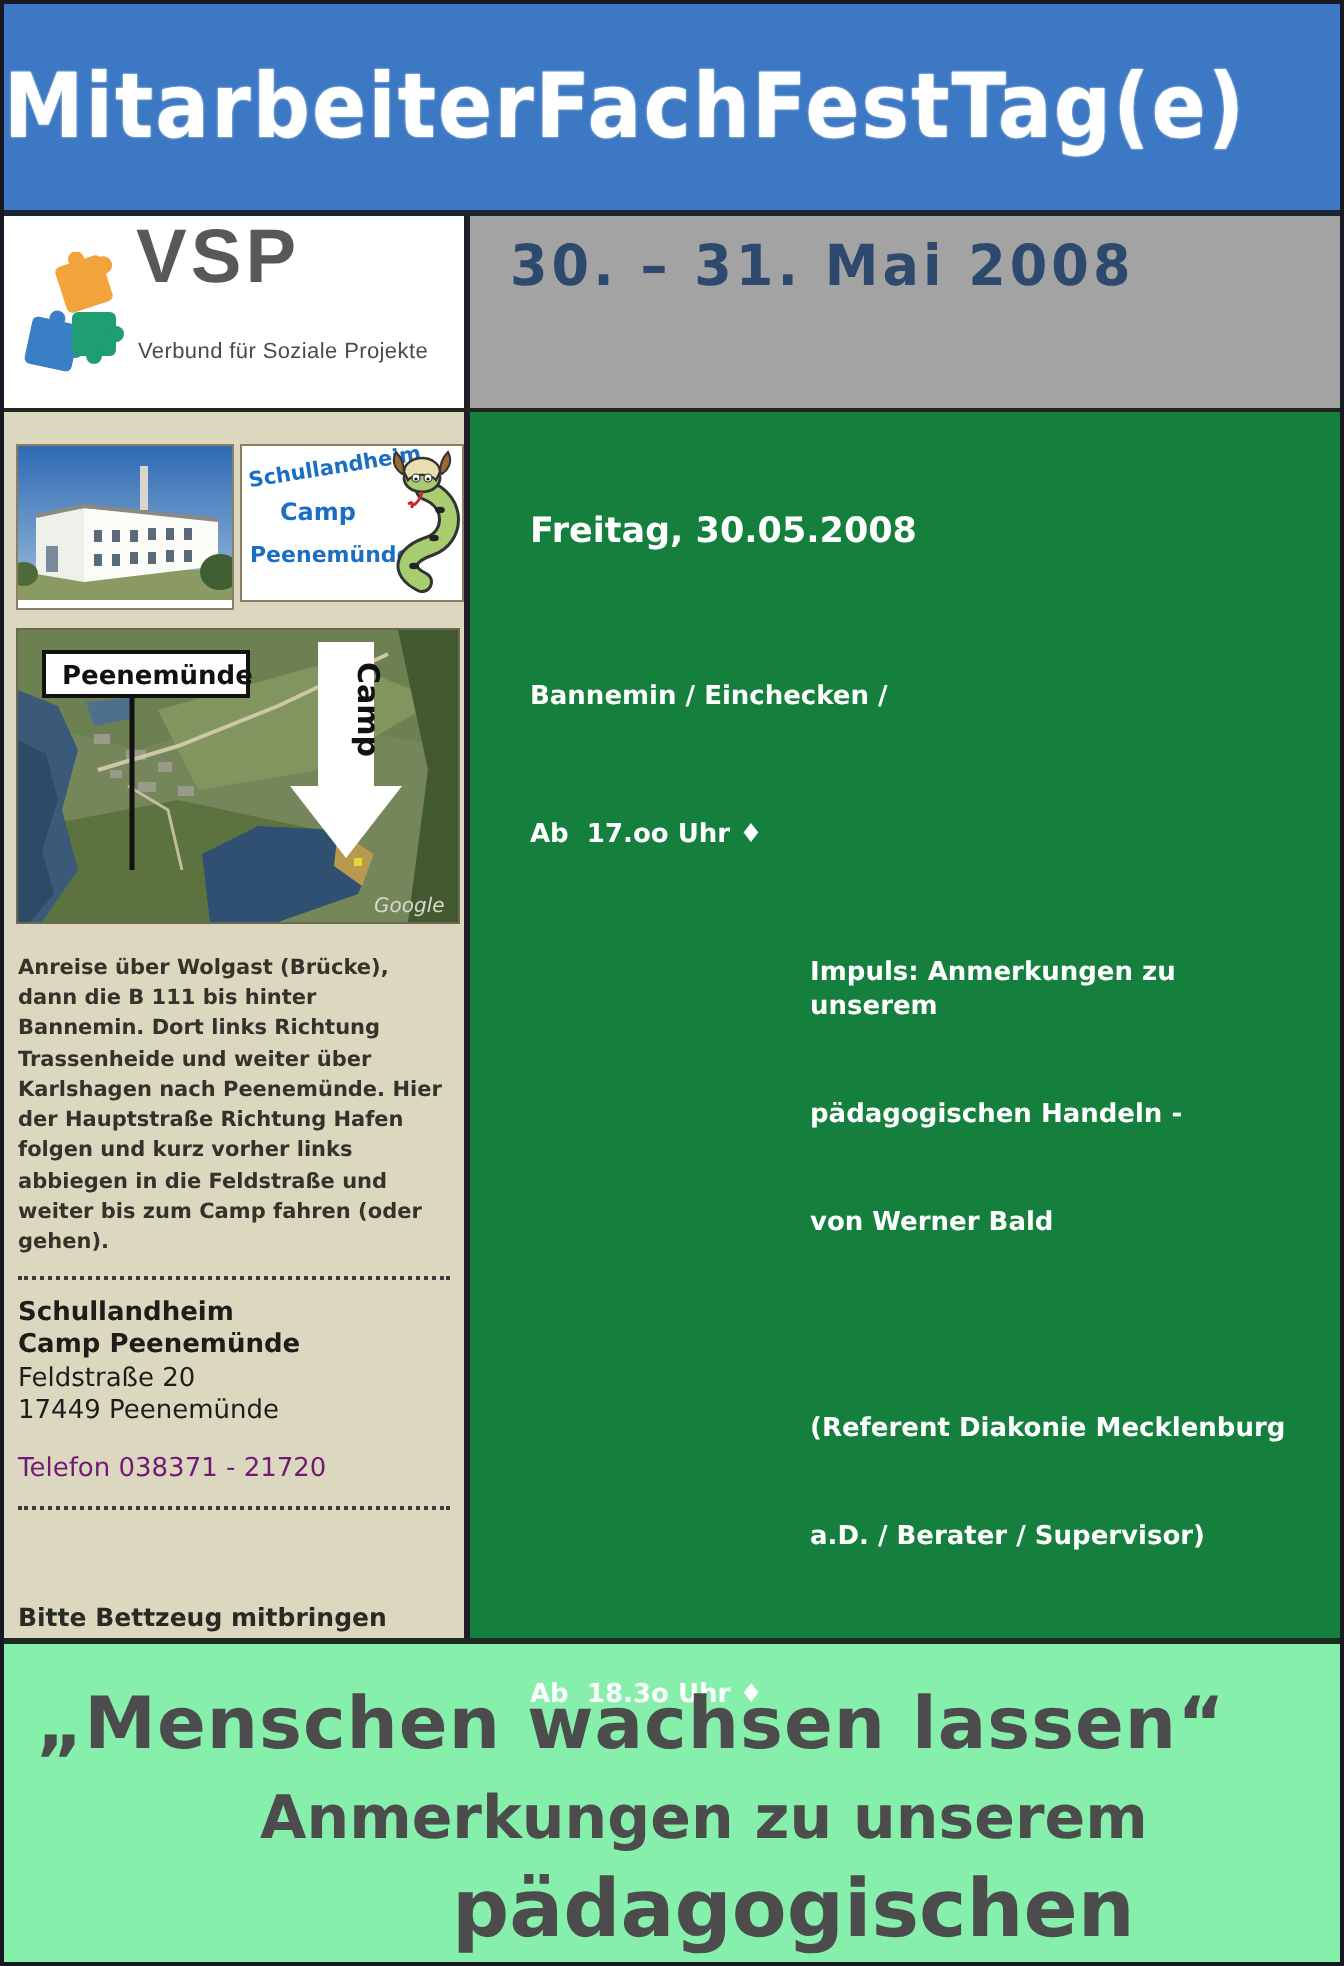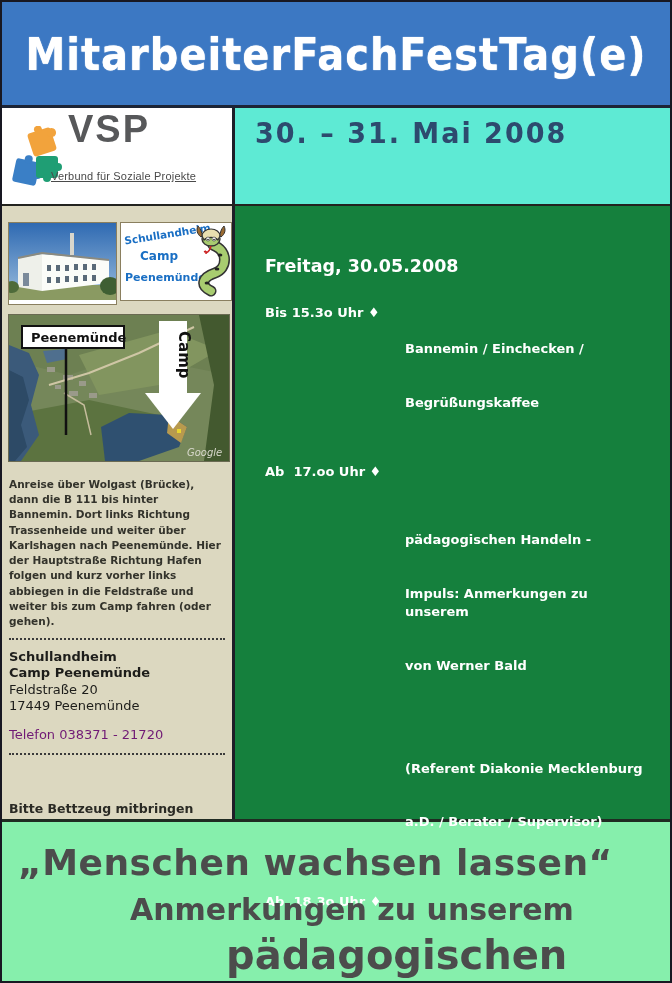--- a/index.html
+++ b/index.html
@@ -5,40 +5,40 @@
   html,body { margin:0; padding:0; background:#888; }
   .page {
     position:relative; width:668px; height:979px; margin:0 auto;
     border:2px solid #181822; background:#dcd8c0;
     font-family:"DejaVu Sans","Liberation Sans",sans-serif;
     overflow:hidden;
   }
   
   .banner {
     height:103px; background:#3c78c3; border-bottom:3px solid #1c2436;
-    display:flex; align-items:center; justify-content:center;
+    display:flex; align-items:center; justify-content:flex-start;
   }
   .banner h1 {
     margin:0; color:#ffffff; font-size:40px; font-weight:bold;
     letter-spacing:1px; transform:scaleY(1.12);
     text-shadow:0 0 1px #fff;
   }
   
   .row2 { display:flex; height:96px; border-bottom:2px solid #23231f; }
   .vsp-box { width:230px; background:#ffffff; border-right:3px solid #1e1e28; position:relative; }
   .vsp-puzzle { position:absolute; left:10px; top:18px; }
   .vsp-acronym {
     position:absolute; left:66px; top:0; font-size:38px; font-weight:bold;
     color:#57585a; letter-spacing:2px; font-family:"Liberation Sans",sans-serif;
   }
   .vsp-sub {
-    position:absolute; left:49px; top:62px; font-size:11px; color:#4a4a4a;
-    font-family:"Liberation Sans",sans-serif; letter-spacing:0.2px; white-space:nowrap;text-decoration:underline;
-  }
-  .date-box { flex:1; background:#5eead4; padding:10px 0 0 20px; }
+    position:absolute; left:67px; top:62px; font-size:11px; color:#4a4a4a;
+    font-family:"Liberation Sans",sans-serif; letter-spacing:0.2px; white-space:nowrap;
+  }
+  .date-box { flex:1; background:#a3a3a3; padding:10px 0 0 20px; }
   .date-line1 { color:#2d4a6e; font-size:27px; font-weight:bold; letter-spacing:2px; transform:scaleY(1.05); }
   .date-line2 { color:#2d4a6e; font-size:23px; font-weight:bold; letter-spacing:2px; margin-top:8px; margin-left:8px; }
   
   .main { display:flex; height:613px; border-bottom:3px solid #1f2b22; }
   .left-col { width:230px; background:#dcd8c0; border-right:3px solid #1e1e28; overflow:hidden; }
   .photos { display:flex; gap:3px; margin:16px 0 0 6px; }
   .photo-frame { border:1px solid #8a7f5f; background:#fff; }
   .camp-logo { position:relative; width:111px; height:77px; background:#fff; }
   .camp-logo .txt { position:absolute; left:3px; top:7px; width:72px; color:#1a6fc4; font-weight:bold; line-height:1; }
   .camp-logo .t1 { font-size:10.5px; transform:rotate(-9deg); white-space:nowrap; }
@@ -218,36 +218,34 @@
 
       <div class="dotted"></div>
 
       <div class="note">Bitte Bettzeug mitbringen</div>
     </div>
 
     <div class="teal">
       <div class="sched-title">Freitag, 30.05.2008</div>
 
       <div class="srow">
-        <div class="time">Bis 15.3o Uhr ♦</div>
         <div class="desc">
           <div>Bannemin / Einchecken /</div>
-          <div>Begrüßungskaffee</div>
         </div>
       </div>
 
       <div class="srow">
         <div class="time">Ab  17.oo Uhr ♦</div>
       </div>
 
       <div class="srow r-impuls">
         <div class="time"></div>
         <div class="desc">
+          <div>Impuls: Anmerkungen zu unserem</div>
           <div>pädagogischen Handeln -</div>
-          <div>Impuls: Anmerkungen zu unserem</div>
           <div>von Werner Bald</div>
         </div>
       </div>
 
       <div class="srow r-referent">
         <div class="time"></div>
         <div class="desc">
           <div>(Referent Diakonie Mecklenburg</div>
           <div>a.D. / Berater / Supervisor)</div>
         </div>

